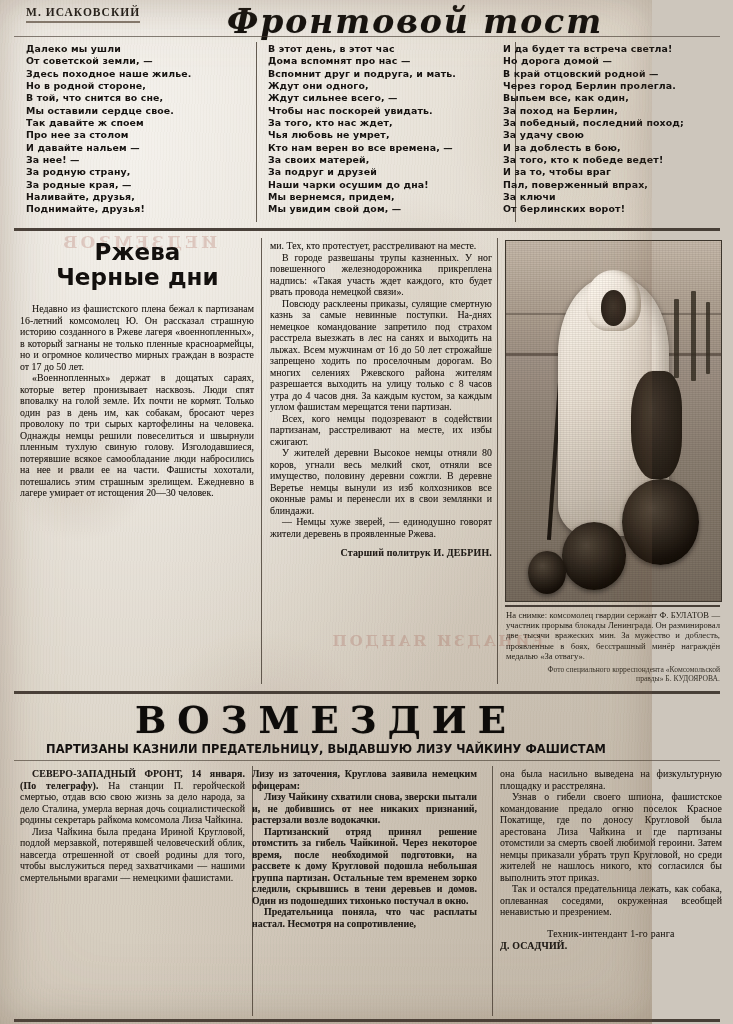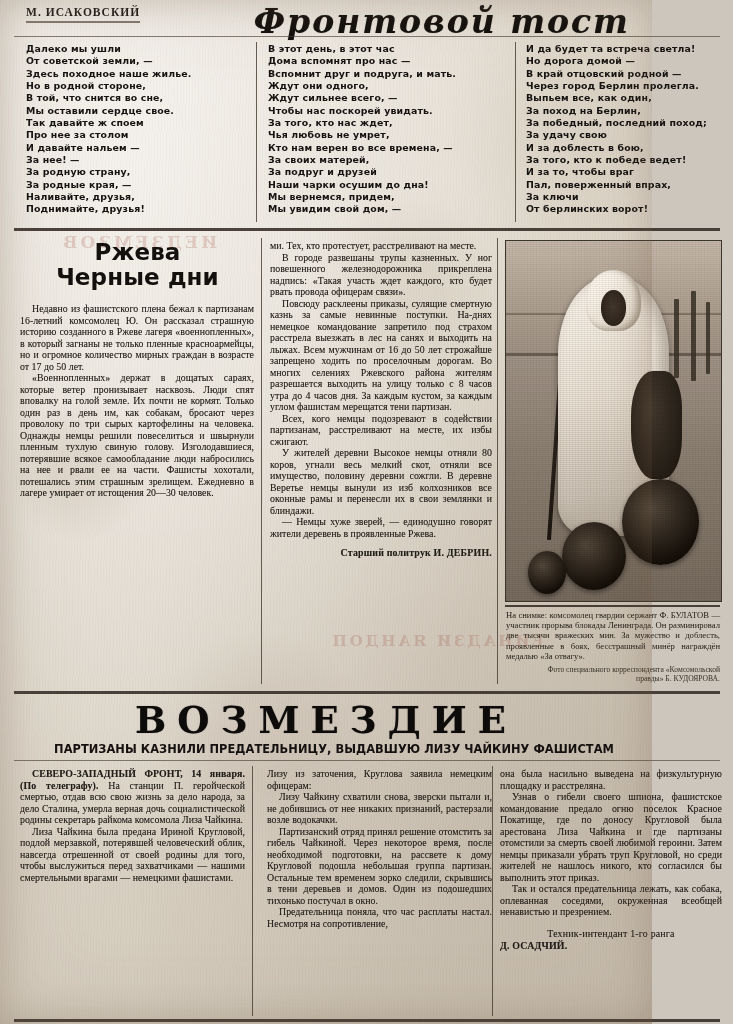--- a/index.html
+++ b/index.html
@@ -35,21 +35,21 @@
 
   
   .byline{
     position:absolute;font-family:"Liberation Serif",serif;font-weight:700;
     letter-spacing:.09em;font-size:11.5px;color:#211e1a;
   }
   .byline .rule{
     display:block;margin-top:3px;height:2px;background:#6b5f52;opacity:.8;
   }
   .poem-title{
-    position:absolute;text-align:right;font-family:"DejaVu Serif",serif;
+    position:absolute;text-align:center;font-family:"DejaVu Serif",serif;
     font-style:italic;font-weight:700;font-size:33px;letter-spacing:.06em;
     color:#15120f;text-shadow:0 0 1px rgba(0,0,0,.35);
   }
   .poem-col{
     position:absolute;font-family:"DejaVu Sans","Liberation Sans",sans-serif;
     font-weight:700;font-size:9.4px;line-height:12.35px;color:#171412;
     letter-spacing:.015em;white-space:pre-line;
   }
   .vrule{position:absolute;width:1px;background:#4e443a;opacity:.85;}
   .hrule{position:absolute;height:1px;background:#4a4038;opacity:.9;}
@@ -64,21 +64,21 @@
   }
   .head-vozmezdie{
     position:absolute;width:100%;text-align:center;
     font-family:"DejaVu Serif","Liberation Serif",serif;font-weight:700;
     font-size:37px;letter-spacing:.30em;color:#100e0c;
     text-shadow:0 0 1px rgba(0,0,0,.4);
   }
   .subhead-vozmezdie{
     position:absolute;width:100%;text-align:center;
     font-family:"DejaVu Sans","Liberation Sans",sans-serif;font-weight:700;
-    font-size:11.4px;letter-spacing:.005em;color:#161312;margin-left:8px;
+    font-size:11.4px;letter-spacing:.005em;color:#161312;
   }
 
   
   .body-col{
     position:absolute;
     font-family:"Liberation Serif","DejaVu Serif",serif;
     font-size:9.9px;line-height:11.5px;
     text-align:justify;text-justify:inter-word;
     color:#24201c;
     -webkit-hyphens:auto;hyphens:auto;
@@ -203,21 +203,21 @@
 За того, кто нас ждет,
 Чья любовь не умрет,
 Кто нам верен во все времена, —
 За своих матерей,
 За подруг и друзей
 Наши чарки осушим до дна!
 Мы вернемся, придем,
 Мы увидим свой дом, —</div>
   <div class="vrule" style="left:515px;top:42px;height:180px;"></div>
 
-  <div class="poem-col" style="left:526px;top:43px;width:200px;">И да будет та встреча светла!
+  <div class="poem-col" style="left:503px;top:43px;width:200px;">И да будет та встреча светла!
 Но дорога домой —
 В край отцовский родной —
 Через город Берлин пролегла.
 Выпьем все, как один,
 За поход на Берлин,
 За победный, последний поход;
 За удачу свою
 И за доблесть в бою,
 За того, кто к победе ведет!
 И за то, чтобы враг
@@ -237,21 +237,21 @@
 
   <div class="body-col" style="left:20px;top:303px;width:234px;height:380px;">
     <p>Недавно из фашистского плена бежал к партизанам 16-летний комсомолец Ю. Он рассказал страшную историю созданного в Ржеве лагеря «военнопленных», в который загнаны не только пленные красноармейцы, но и огромное количество мирных граждан в возрасте от 17 до 50 лет.</p>
     <p>«Военнопленных» держат в дощатых сараях, которые ветер пронизывает насквозь. Люди спят вповалку на голой земле. Их почти не кормят. Только один раз в день им, как собакам, бросают через проволоку по три сырых картофелины на человека. Однажды немцы решили повеселиться и швырнули пленным тухлую свиную голову. Изголодавшиеся, потерявшие всякое самообладание люди набросились на нее и рвали ее на части. Фашисты хохотали, потешались этим страшным зрелищем. Ежедневно в лагере умирает от истощения 20—30 человек.</p>
   </div>
 
   <div class="vrule" style="left:261px;top:238px;height:446px;"></div>
 
   <div class="body-col" style="left:270px;top:240px;width:222px;height:440px;">
     <p class="noind">ми. Тех, кто протестует, расстреливают на месте.</p>
-    <p>В городе развешаны трупы казненных. У ног повешенного железнодорожника прикреплена надпись: «Такая участь ждет каждого, кто будет рвать провода офицерам связи».</p>
+    <p>В городе развешаны трупы казненных. У ног повешенного железнодорожника прикреплена надпись: «Такая участь ждет каждого, кто будет рвать провода немецкой связи».</p>
     <p>Повсюду расклеены приказы, сулящие смертную казнь за самые невинные поступки. На-днях немецкое командование запретило под страхом расстрела выезжать в лес на санях и выходить на лыжах. Всем мужчинам от 16 до 50 лет строжайше запрещено ходить по проселочным дорогам. Во многих селениях Ржевского района жителям разрешается выходить на улицу только с 8 часов утра до 4 часов дня. За каждым кустом, за каждым углом фашистам мерещатся тени партизан.</p>
     <p>Всех, кого немцы подозревают в содействии партизанам, расстреливают на месте, их избы сжигают.</p>
     <p>У жителей деревни Высокое немцы отняли 80 коров, угнали весь мелкий скот, отняли все имущество, половину деревни сожгли. В деревне Веретье немцы вынули из изб колхозников все оконные рамы и перенесли их в свои землянки и блиндажи.</p>
     <p>— Немцы хуже зверей, — единодушно говорят жители деревень в проявленные Ржева.</p>
     <p class="sig">Старший политрук И. ДЕБРИН.</p>
   </div>
 
   <div class="vrule" style="left:497px;top:238px;height:446px;"></div>
 
   <div class="photo-frame" style="left:505px;top:240px;width:215px;height:360px;">
@@ -291,21 +291,21 @@
 
   <div class="hrule thin" style="left:14px;top:760px;width:706px;"></div>
 
   <div class="body-col" style="left:20px;top:768px;width:225px;height:248px;">
     <p><span class="lead">СЕВЕРО-ЗАПАДНЫЙ ФРОНТ, 14 января. (По телеграфу).</span><span> На станции П. геройческой смертью, отдав всю свою жизнь за дело народа, за дело Сталина, умерла верная дочь социалистической родины секретарь райкома комсомола Лиза Чайкина.</span></p>
     <p>Лиза Чайкина была предана Ириной Кругловой, подлой мерзавкой, потерявшей человеческий облик, навсегда отрешенной от своей родины для того, чтобы выслужиться перед захватчиками — нашими смертельными врагами — немецкими фашистами.</p>
   </div>
 
   <div class="vrule" style="left:252px;top:766px;height:250px;"></div>
 
-  <div class="body-col" style="left:267px;top:768px;width:225px;height:248px;">
+  <div class="body-col" style="left:252px;top:768px;width:225px;height:248px;font-weight:bold;">
     <p class="noind">Лизу из заточения, Круглова заявила немецким офицерам:</p>
     <p>Лизу Чайкину схватили снова, зверски пытали и, не добившись от нее никаких признаний, растерзали возле водокачки.</p>
     <p>Партизанский отряд принял решение отомстить за гибель Чайкиной. Через некоторое время, после необходимой подготовки, на рассвете к дому Кругловой подошла небольшая группа партизан. Остальные тем временем зорко следили, скрывшись в тени деревьев и домов. Один из подошедших тихонько постучал в окно.</p>
     <p>Предательница поняла, что час расплаты настал. Несмотря на сопротивление,</p>
   </div>
 
   <div class="vrule" style="left:492px;top:766px;height:250px;"></div>
 
   <div class="body-col" style="left:500px;top:768px;width:222px;height:248px;">
     <p class="noind">она была насильно выведена на физкультурную площадку и расстреляна.</p>

